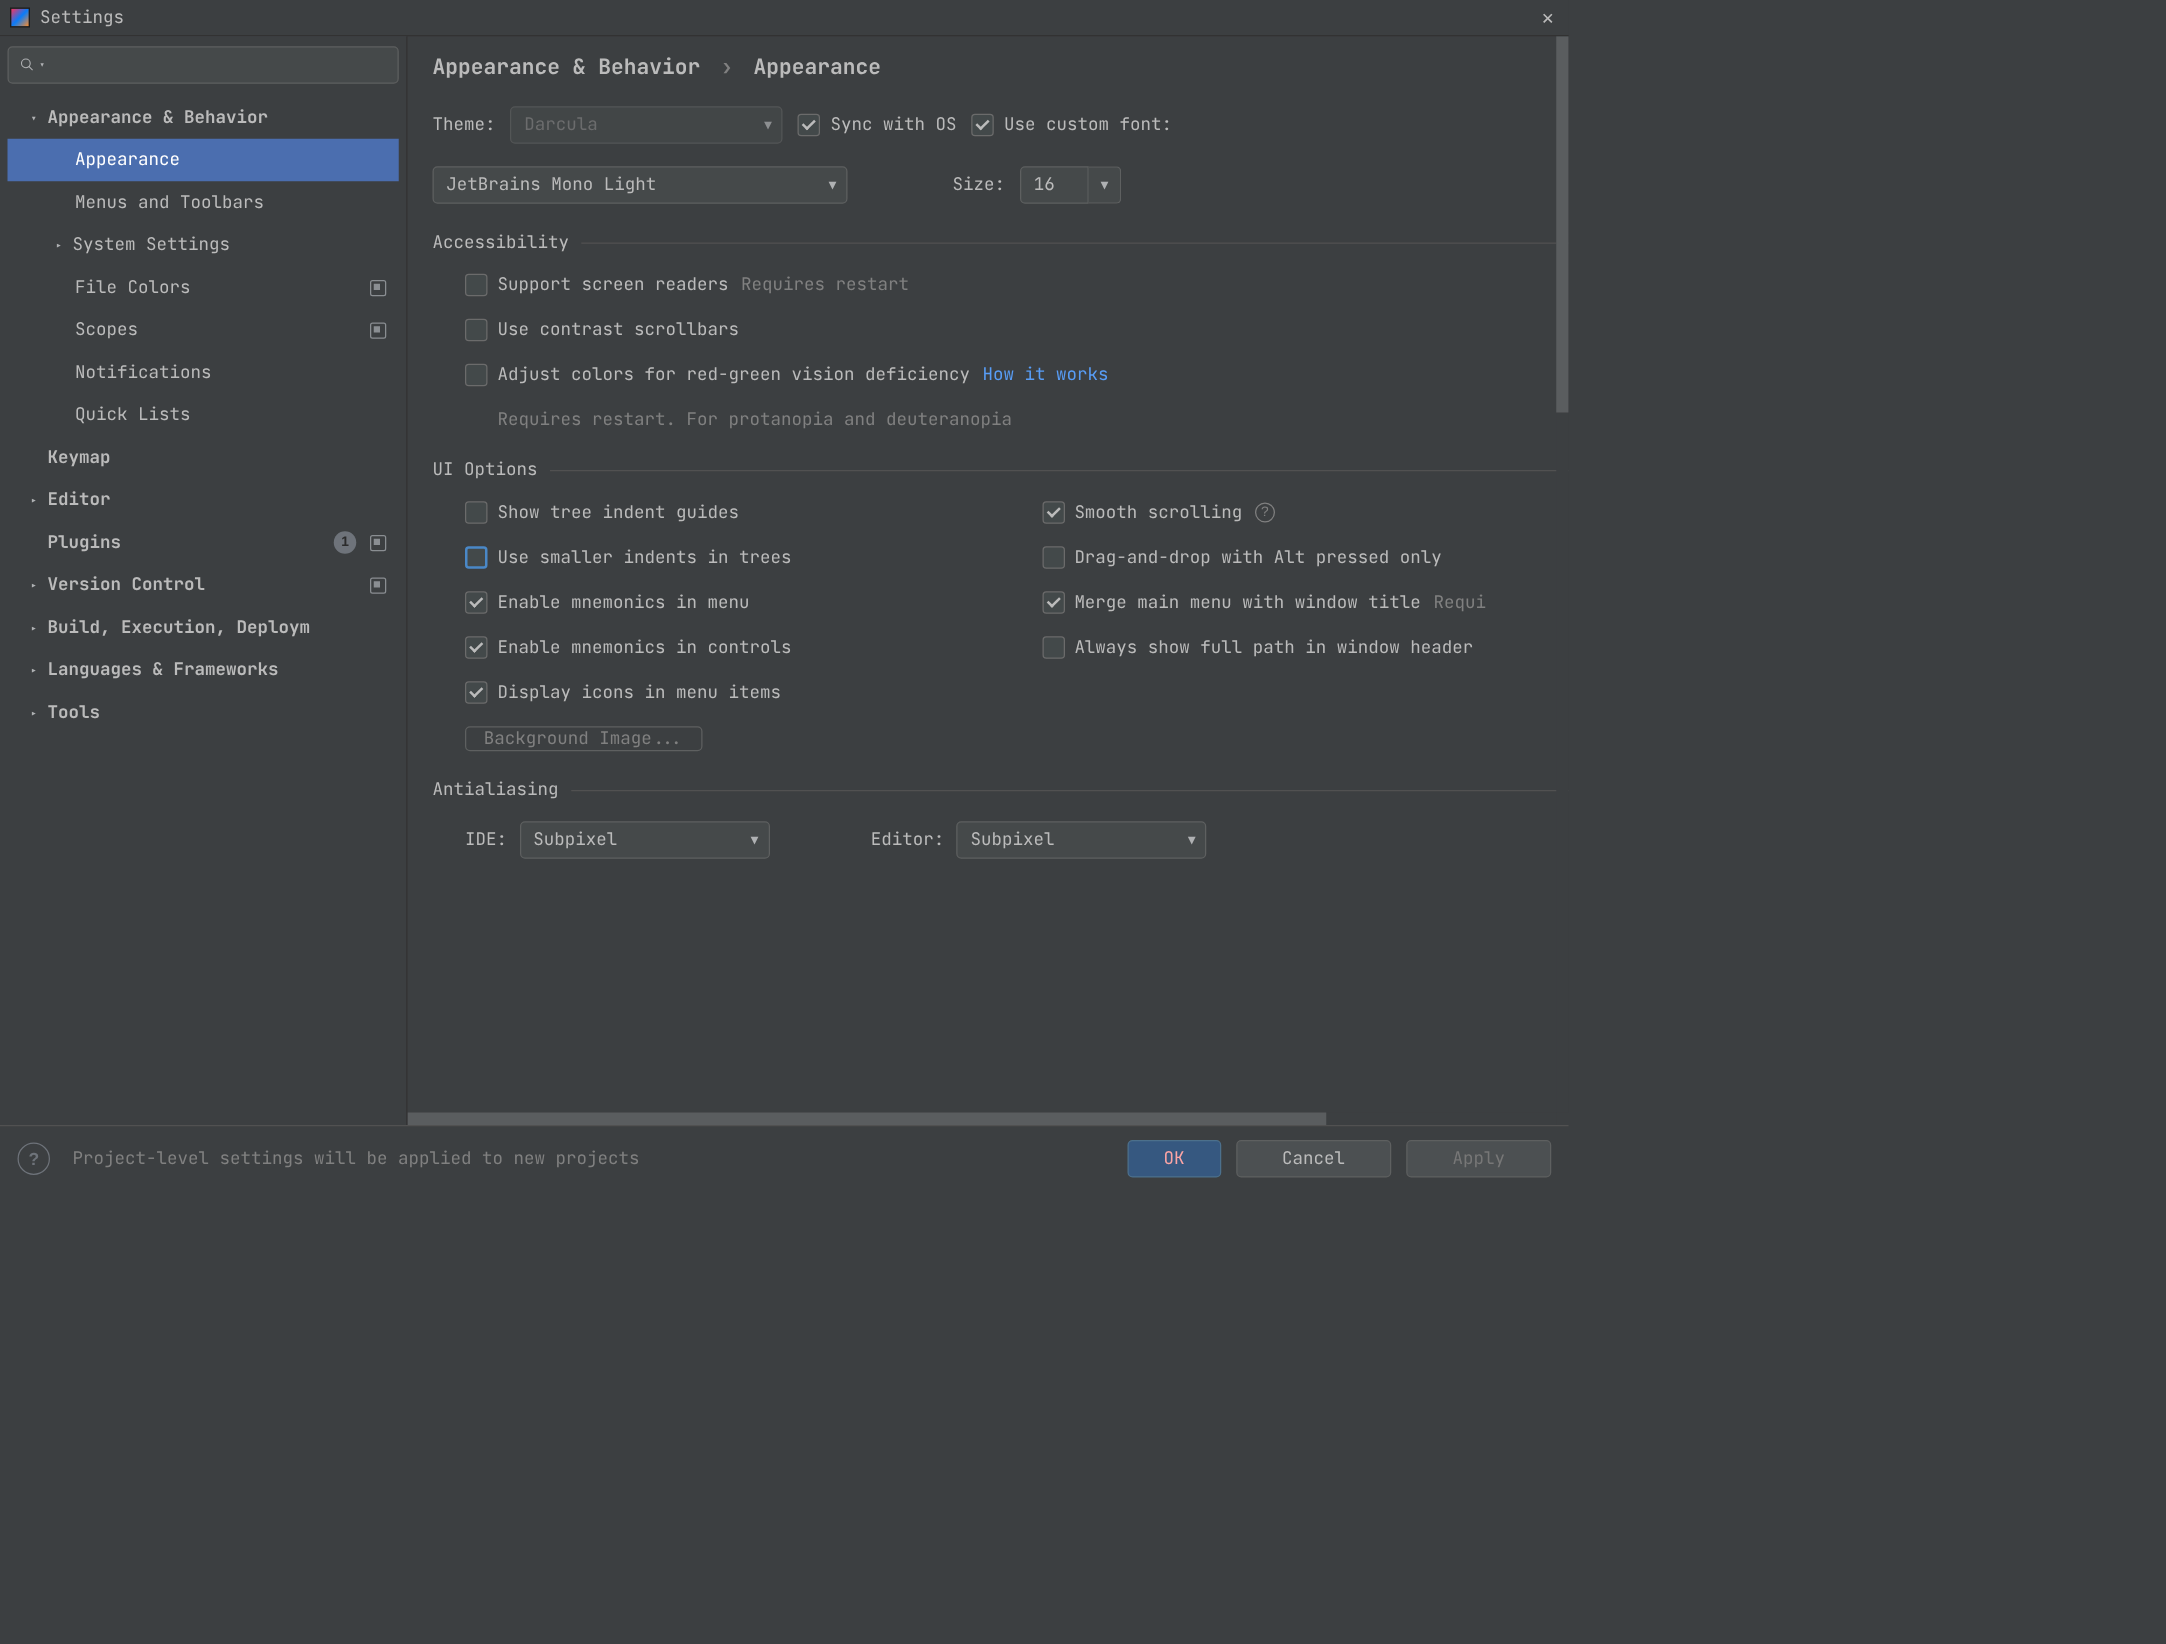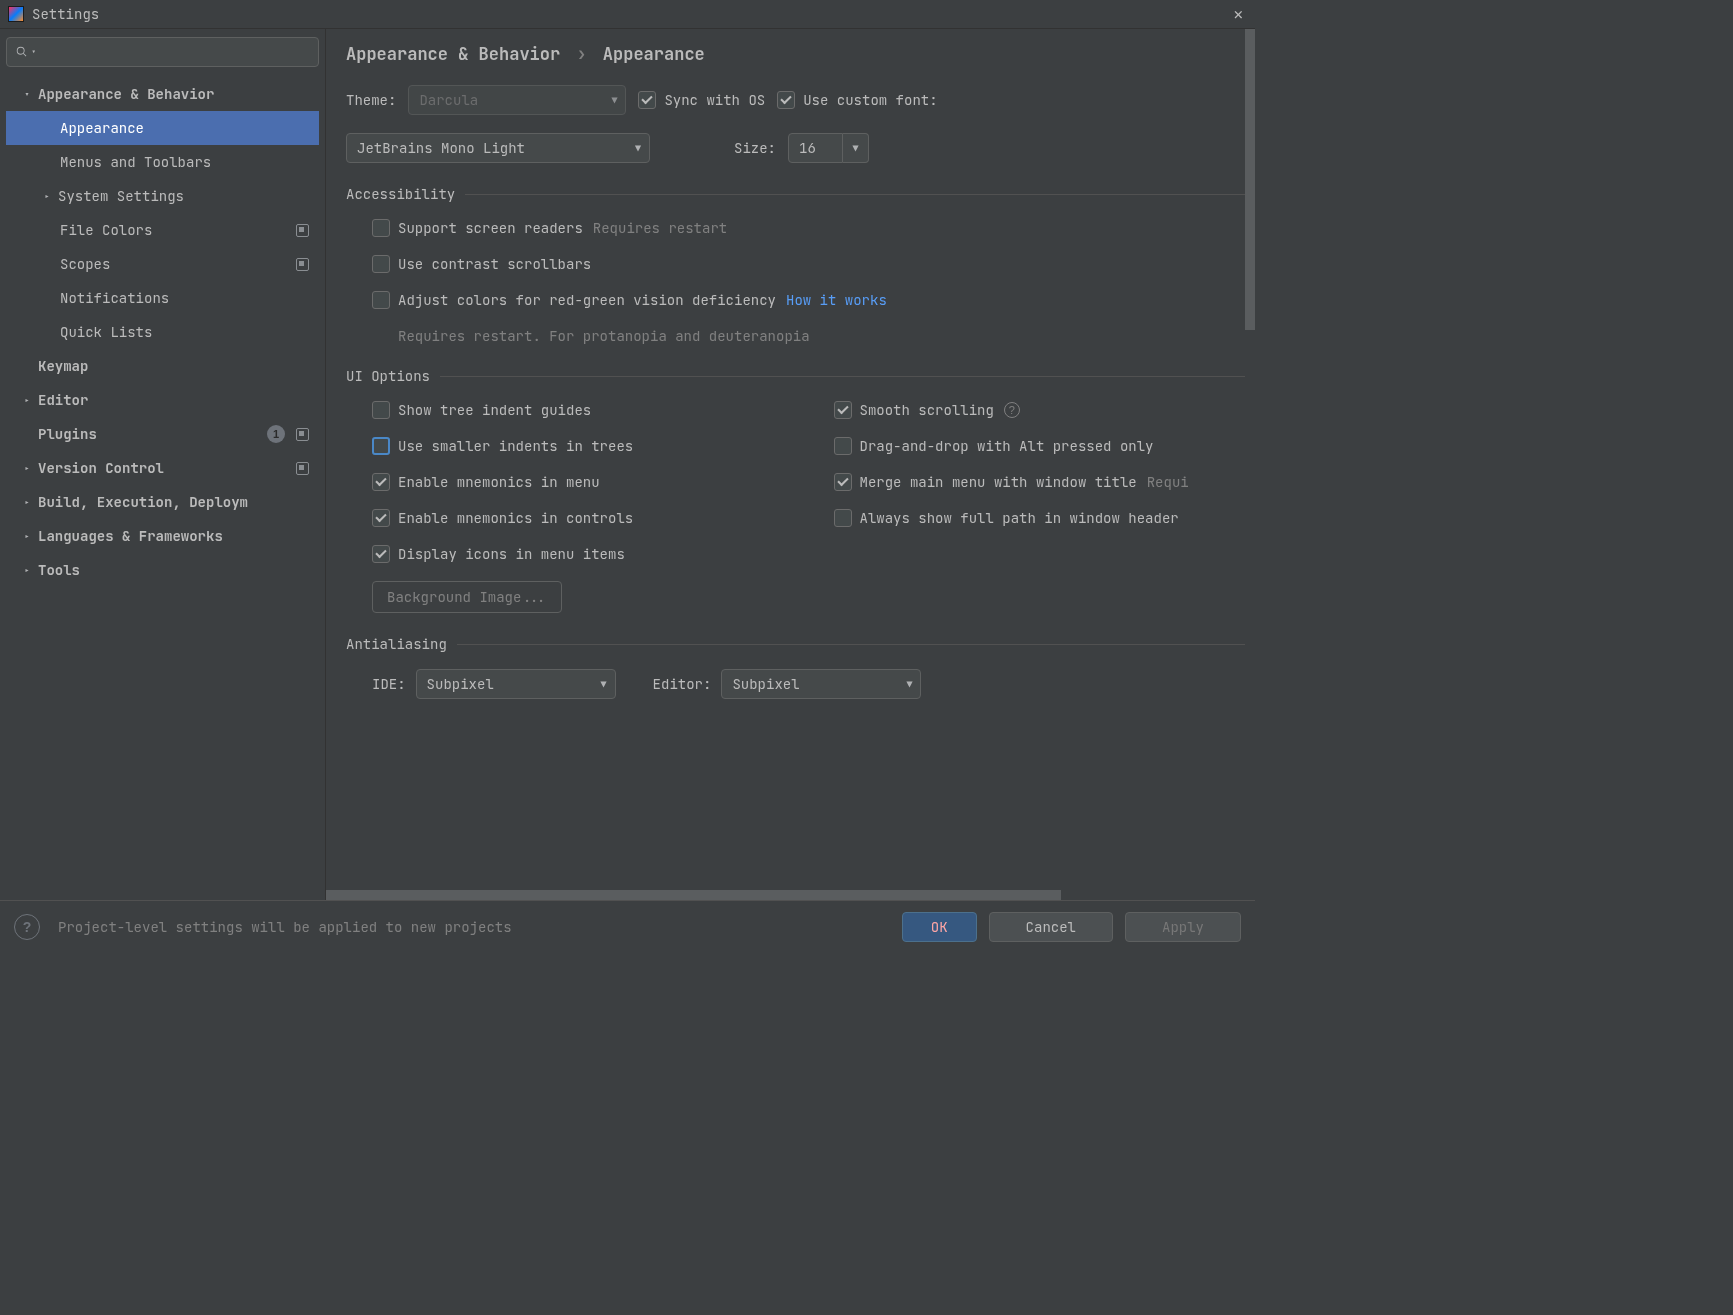--- a/index.html
+++ b/index.html
@@ -202,28 +202,28 @@
   .section-body { padding-left: 26px; }
   .opt-row { display:flex; align-items:center; gap:10px; margin-bottom: 18px; }
   .muted { color: #808080; }
   .link { color: #589df6; cursor:pointer; }
   .two-col { display:flex; gap:40px; }
   .col { flex:1; min-width:0; }
   .btn-ghost {
     background: transparent;
     border: 1px solid #5e6060;
     color: #808080;
-    height: 32px;
+    height: 20px;
     border-radius: 4px;
     padding: 0 14px;
     font-family: inherit;
     font-size: 14px;
     cursor: pointer;
   }
-  .alias-row { display:flex; gap:37px; align-items:center; }
+  .alias-row { display:flex; gap:81px; align-items:center; }
 
   .hscroll {
     position: absolute;
     left: 0; right: 10px;
     bottom: 0;
     height: 10px;
     background: #3c3f41;
   }
   .hscroll .thumb {
     position: absolute;
@@ -380,21 +380,21 @@
         <span class="box checked"></span>
         <span>Sync with OS</span>
       </label>
       <label class="chk">
         <span class="box checked"></span>
         <span>Use custom font:</span>
       </label>
     </div>
 
     <div class="row">
-      <div class="combo" style="width:304px">
+      <div class="combo" style="width:332px">
         <span class="val">JetBrains Mono Light</span>
         <span class="dd">▼</span>
       </div>
       <span style="width:60px"></span>
       <span class="label">Size:</span>
       <div style="display:flex">
         <input class="size-field" value="16" style="">
         <div class="size-dd">▼</div>
       </div>
     </div>

